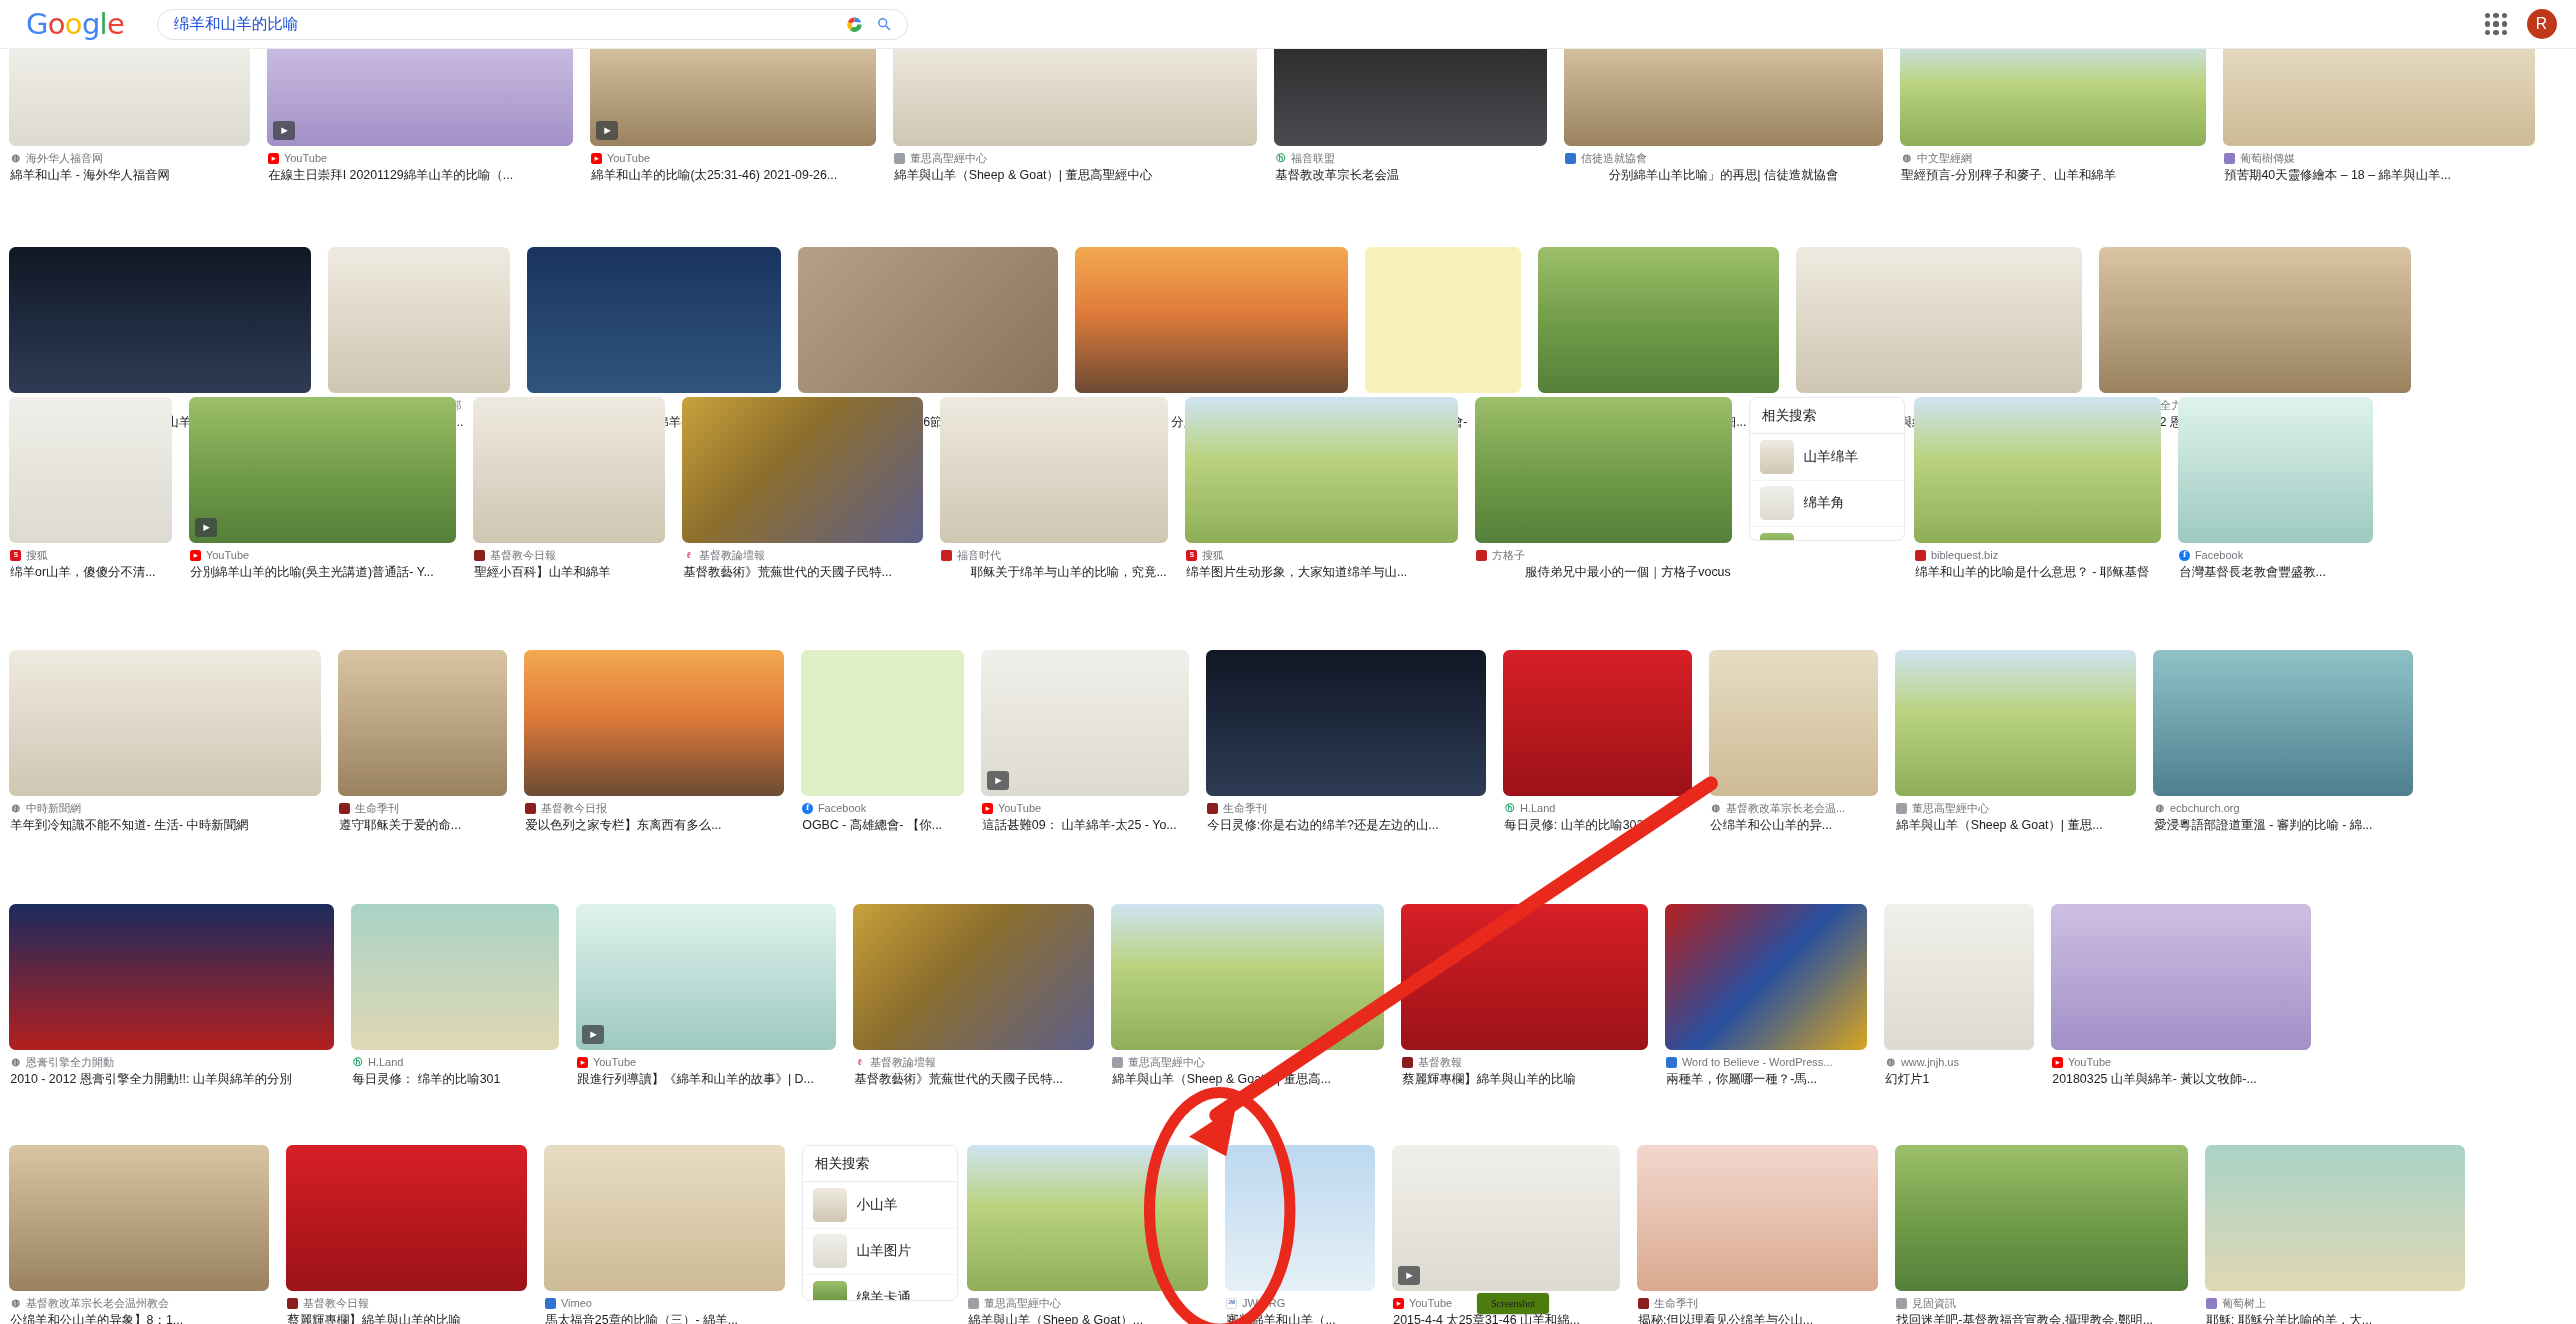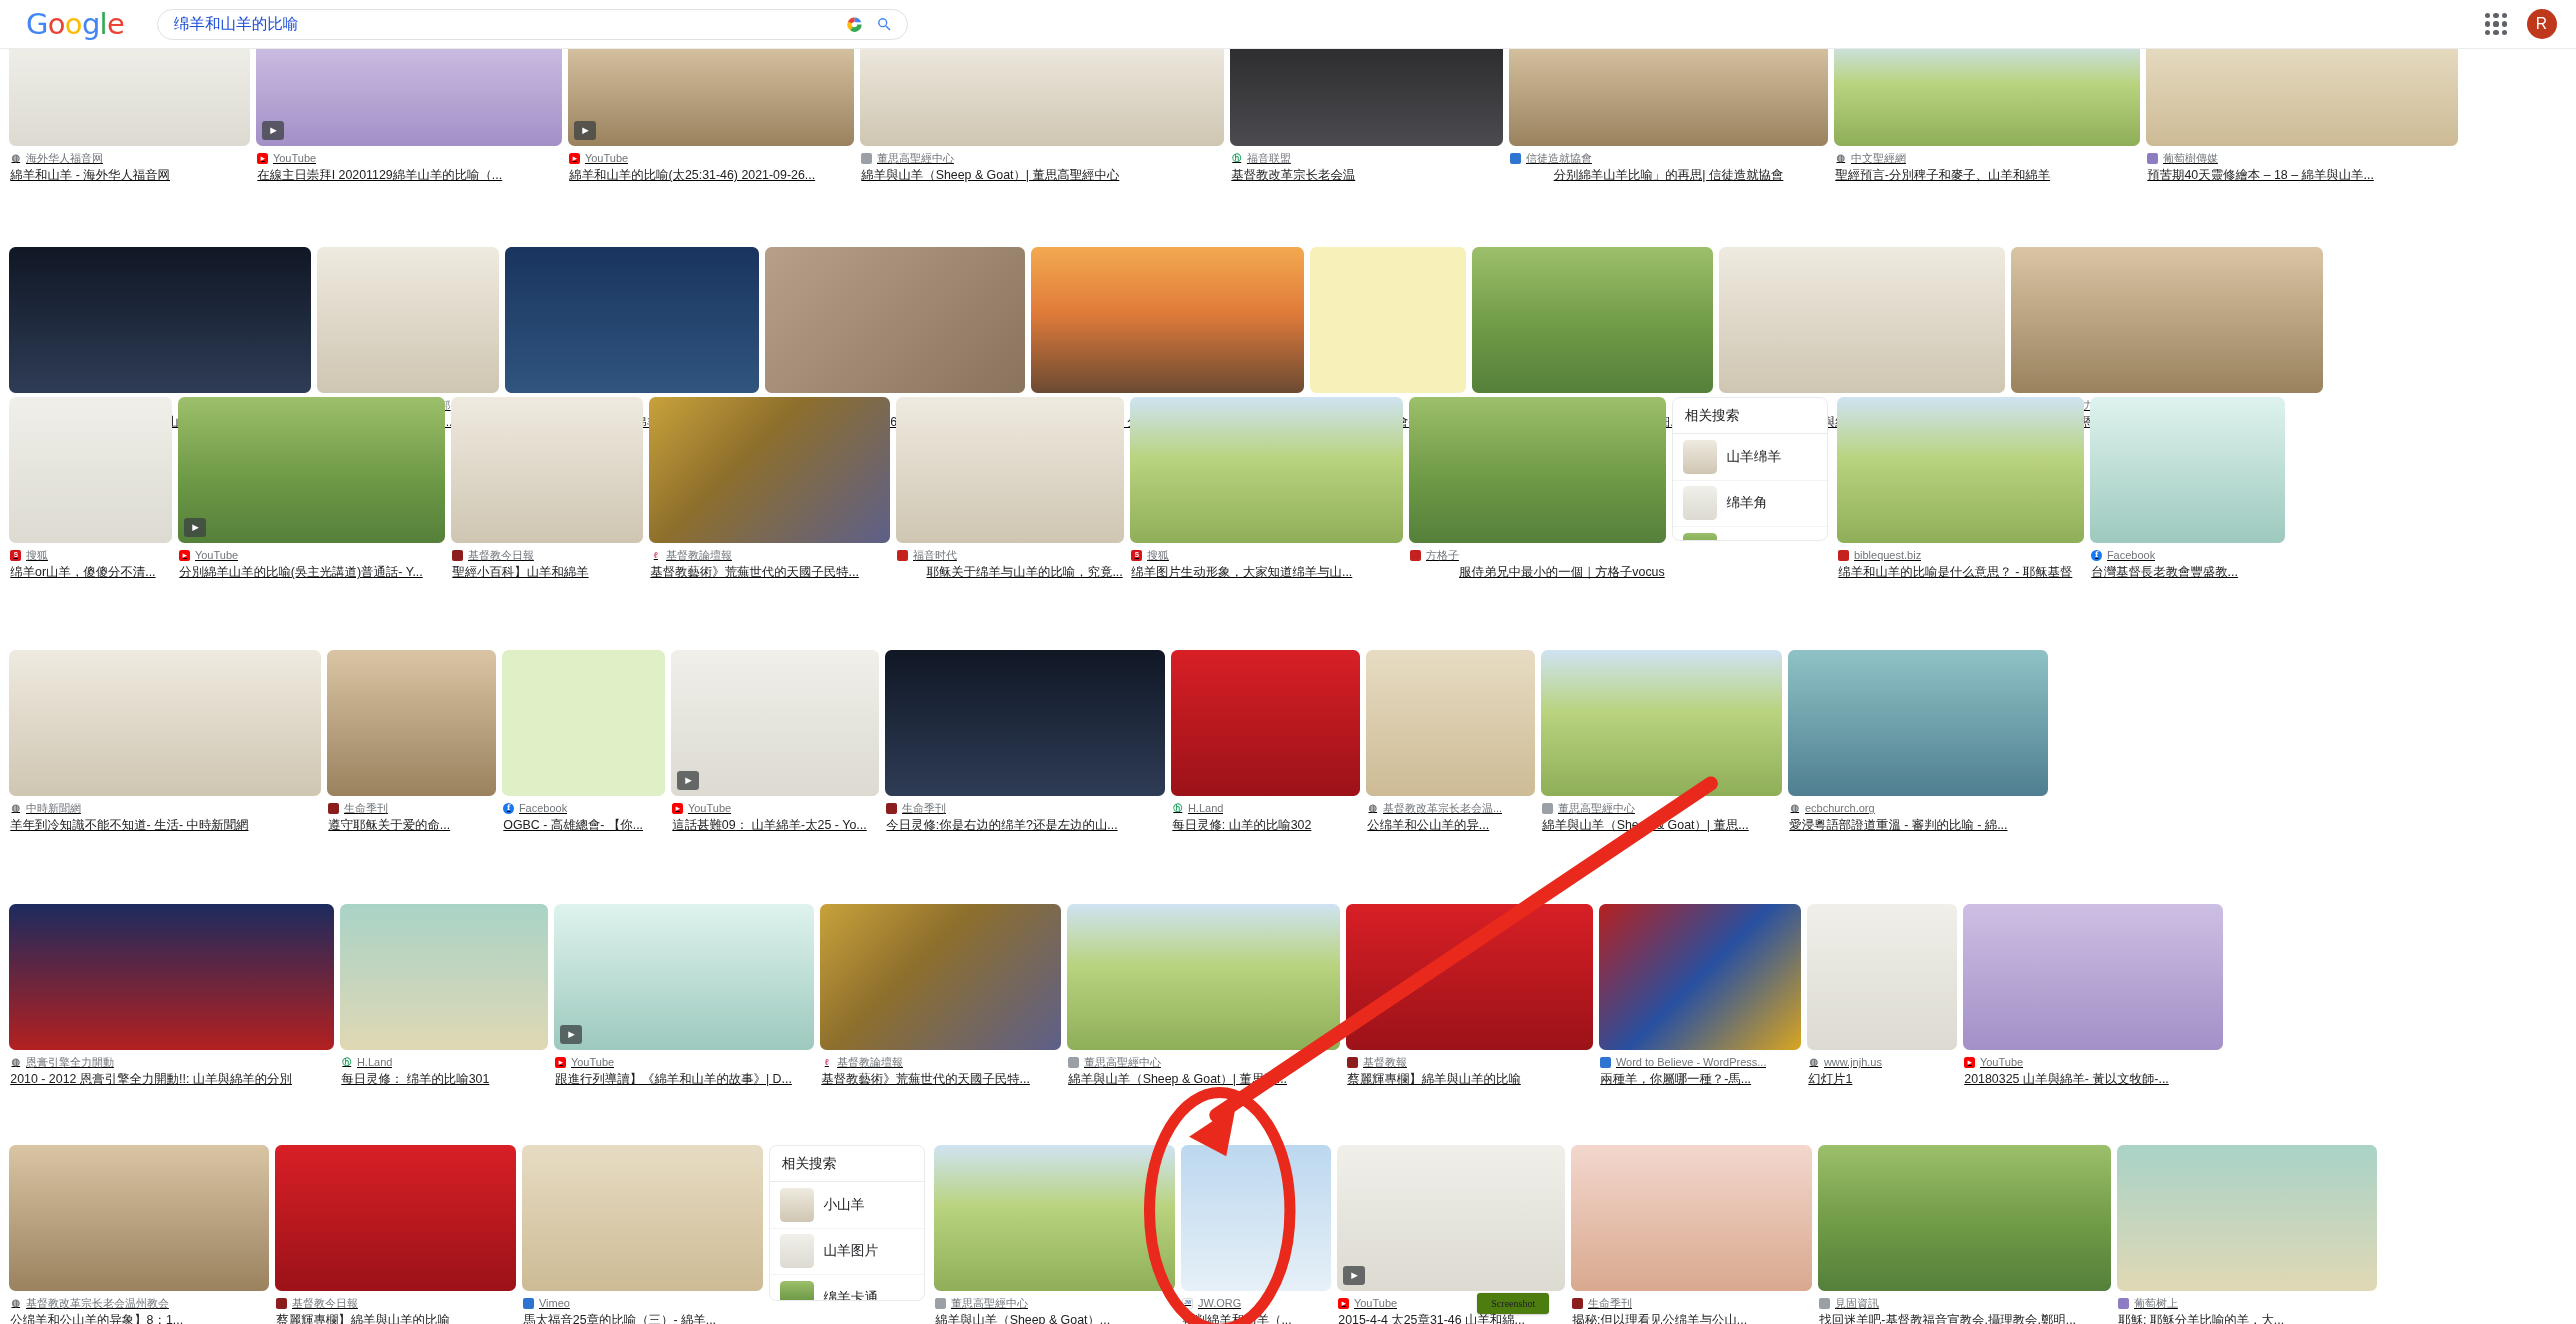--- a/index.html
+++ b/index.html
@@ -48,21 +48,21 @@
     box-shadow:0 0 0 1.3px #fff;
   }
 
   
   #results {
     position:absolute; top:39px; left:0; width:2576px; height:1285px;
     background:#fff; overflow:hidden;
   }
   .row { position:absolute; left:0; width:2576px; display:flex; align-items:flex-start; }
 
-  .tile { position:relative; margin-right:6px;text-decoration:underline; }
+  .tile { position:relative; margin-right:17px; }
   .thumb {
     width:100%; border-radius:6.5px; overflow:hidden; position:relative;
     background:#f1f3f4;
   }
   .thumb .img { width:100%; height:100%; display:block; }
   .meta { padding:5.2px 1.3px 0 1.3px; }
   .src { display:flex; align-items:center; gap:4.6px; height:14.3px; }
   .favicon {
     width:11px; height:11px; border-radius:2px; flex:0 0 11px;
     display:flex; align-items:center; justify-content:center;
@@ -564,20 +564,32 @@
           <div class="img sepia" style="height: 100%;"></div>
         </div>
         <div class="meta">
           <div class="src">
             <span class="favicon fav-dkred"></span>
             <span class="src-name">生命季刊</span>
           </div>
           <div class="title">遵守耶稣关于爱的命...</div>
         </div>
       </div>
+      <div class="tile" style="width: 260px;">
+        <div class="thumb" style="height: 146px;">
+          <div class="img dusk" style="height: 100%;"></div>
+        </div>
+        <div class="meta">
+          <div class="src">
+            <span class="favicon fav-dkred"></span>
+            <span class="src-name">基督教今日报</span>
+          </div>
+          <div class="title">爱以色列之家专栏】东离西有多么...</div>
+        </div>
+      </div>
       <div class="tile" style="width: 163px;">
         <div class="thumb" style="height: 146px;">
           <div class="img greenpanel" style="height: 100%;"></div>
         </div>
         <div class="meta">
           <div class="src">
             <span class="favicon fav-fb"></span>
             <span class="src-name">Facebook</span>
           </div>
           <div class="title">OGBC - 高雄總會- 【你...</div>

